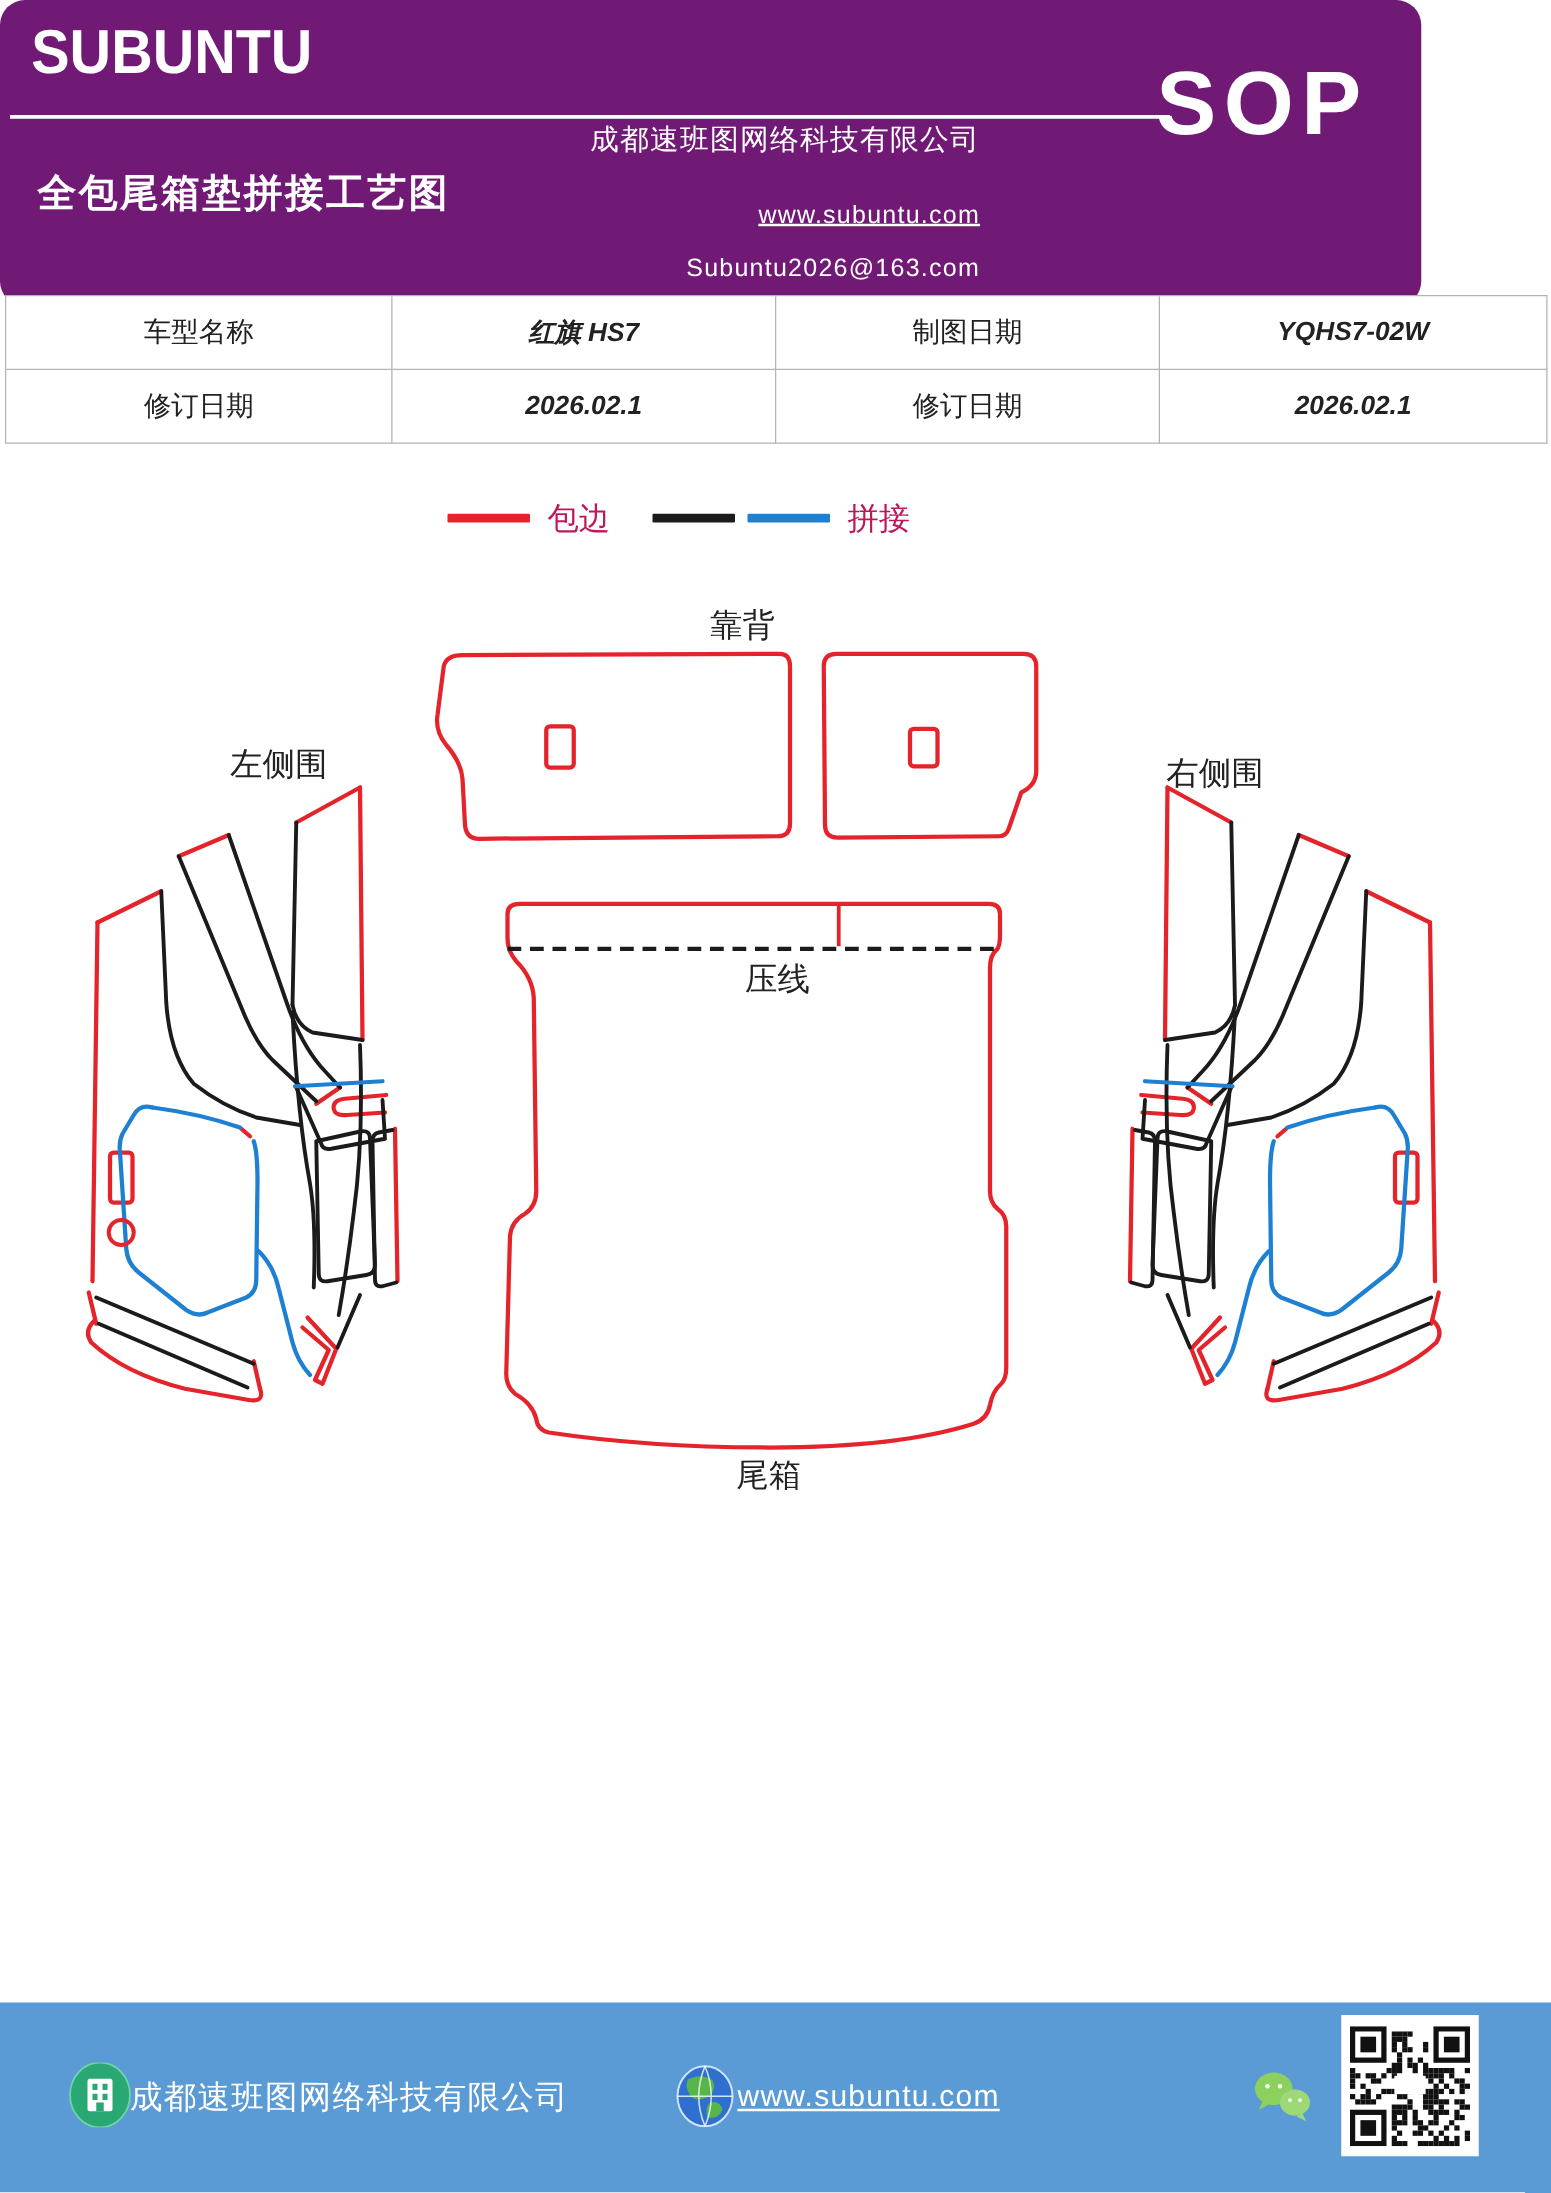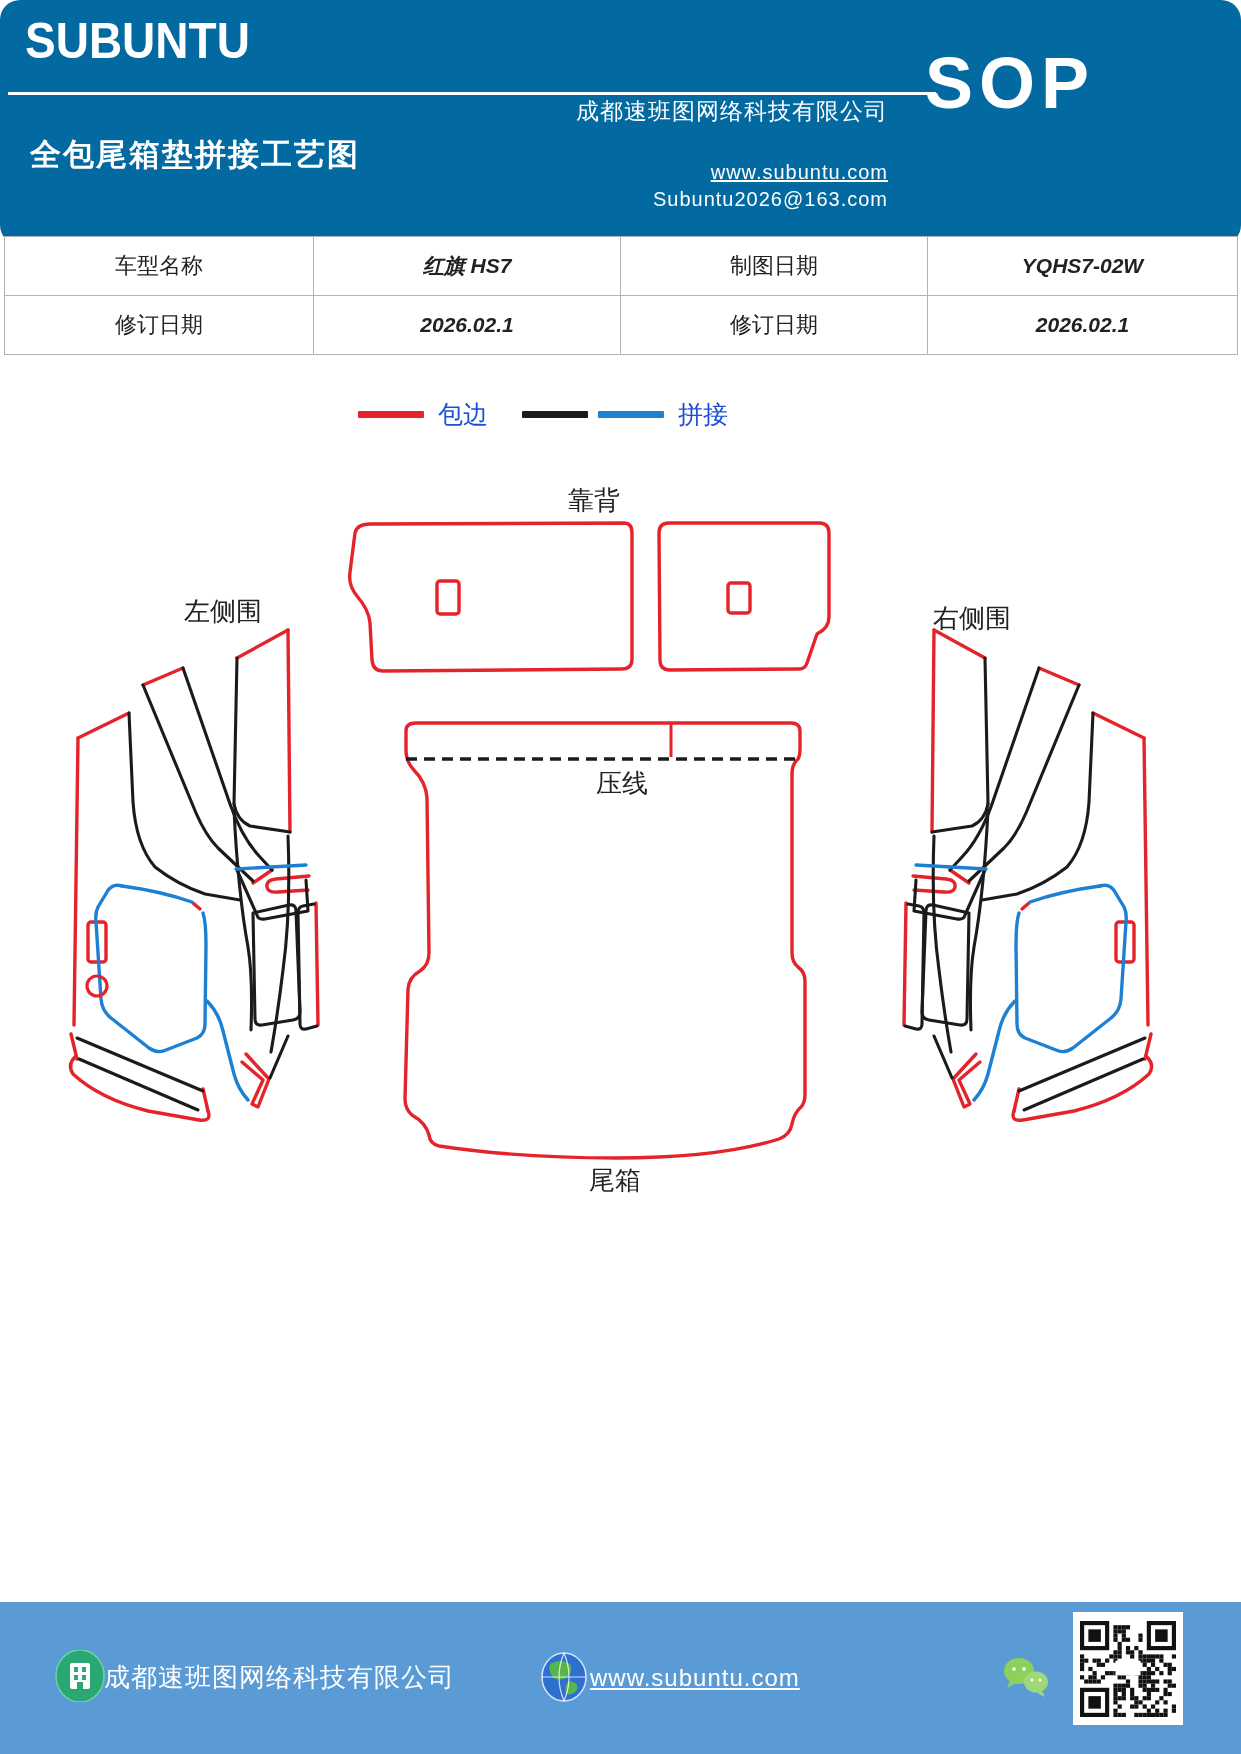--- a/index.html
+++ b/index.html
@@ -2,44 +2,44 @@
 <html><head>
 <meta charset="utf-8">
 <style>
   html,body{margin:0;padding:0;}
   body{
     width:1241px;height:1754px;position:relative;overflow:hidden;
     background:#ffffff;font-family:"Liberation Sans","DejaVu Sans",sans-serif;
     color:#1b1b1b;
   }
   
-  .header{position:absolute;left:0;top:0;width:1241px;height:245px;background:#0369a1;border-radius:20px;}
+  .header{position:absolute;left:0;top:0;width:1137px;height:245px;background:#701a75;border-radius:20px;}
   .logo{position:absolute;left:25px;top:12px;font-size:46px;font-weight:bold;color:#fff;
         letter-spacing:0px;transform:scaleY(1.08);transform-origin:top left;}
   .header-rule{position:absolute;left:8px;top:92px;width:928px;height:3px;background:#fff;}
   .doc-title{position:absolute;left:30px;top:134px;font-size:31px;font-weight:bold;color:#fff;letter-spacing:2px;}
   .header-right{position:absolute;right:353px;top:96px;text-align:right;color:#fff;}
   .company-top{font-size:23px;letter-spacing:1px;}
   .website-top{display:inline-block;margin-top:34px;font-size:20px;color:#fff;text-decoration:underline;letter-spacing:1px;}
-  .email-top{margin-top:4px;font-size:20px;letter-spacing:1px;}
+  .email-top{margin-top:20px;font-size:20px;letter-spacing:1px;}
   .sop{position:absolute;left:925px;top:42px;font-size:72px;font-weight:bold;color:#fff;letter-spacing:6px;}
   
   .info-table{position:absolute;left:4px;top:236px;width:1233px;height:118px;
       display:grid;grid-template-columns:309px 307px 307px 310px;grid-template-rows:59px 59px;
       border-left:1px solid #b3b3b3;border-top:1px solid #b3b3b3;background:#fff;}
   .cell{border-right:1px solid #b3b3b3;border-bottom:1px solid #b3b3b3;
       display:flex;align-items:center;justify-content:center;font-size:22px;color:#222;}
   .cell.value{font-weight:bold;font-size:21px;font-style:italic;}
   
   .legend{position:absolute;left:358px;top:400px;display:flex;align-items:center;height:28px;}
   .legend .bar{width:66px;height:7px;border-radius:1px;}
   .bar-red{background:#e4232b;margin-right:14px;}
   .bar-black{background:#1b1b1b;margin-left:34px;}
   .bar-blue{background:#1d80d2;margin-left:10px;margin-right:14px;}
-  .legend .lg-label{font-size:25px;color:#1d4ed8;}
+  .legend .lg-label{font-size:25px;color:#be185d;}
   
   .diagram{position:absolute;left:0;top:442px;width:996px;height:790px;}
   .diagram svg{display:block;}
   .dlabel{font-size:26px;fill:#222;font-family:"Liberation Sans","DejaVu Sans",sans-serif;}
   
   .footer{position:absolute;left:0;top:1602px;width:1241px;height:152px;background:#5b9bd5;}
   .footer-company{position:absolute;left:104px;top:58px;font-size:26px;color:#fff;letter-spacing:1px;}
   .footer-site{position:absolute;left:590px;top:62px;font-size:24px;color:#fff;text-decoration:underline;letter-spacing:1px;}
   .icon-abs{position:absolute;}
   .qr-box{position:absolute;left:1073px;top:10px;width:110px;height:113px;background:#fff;

